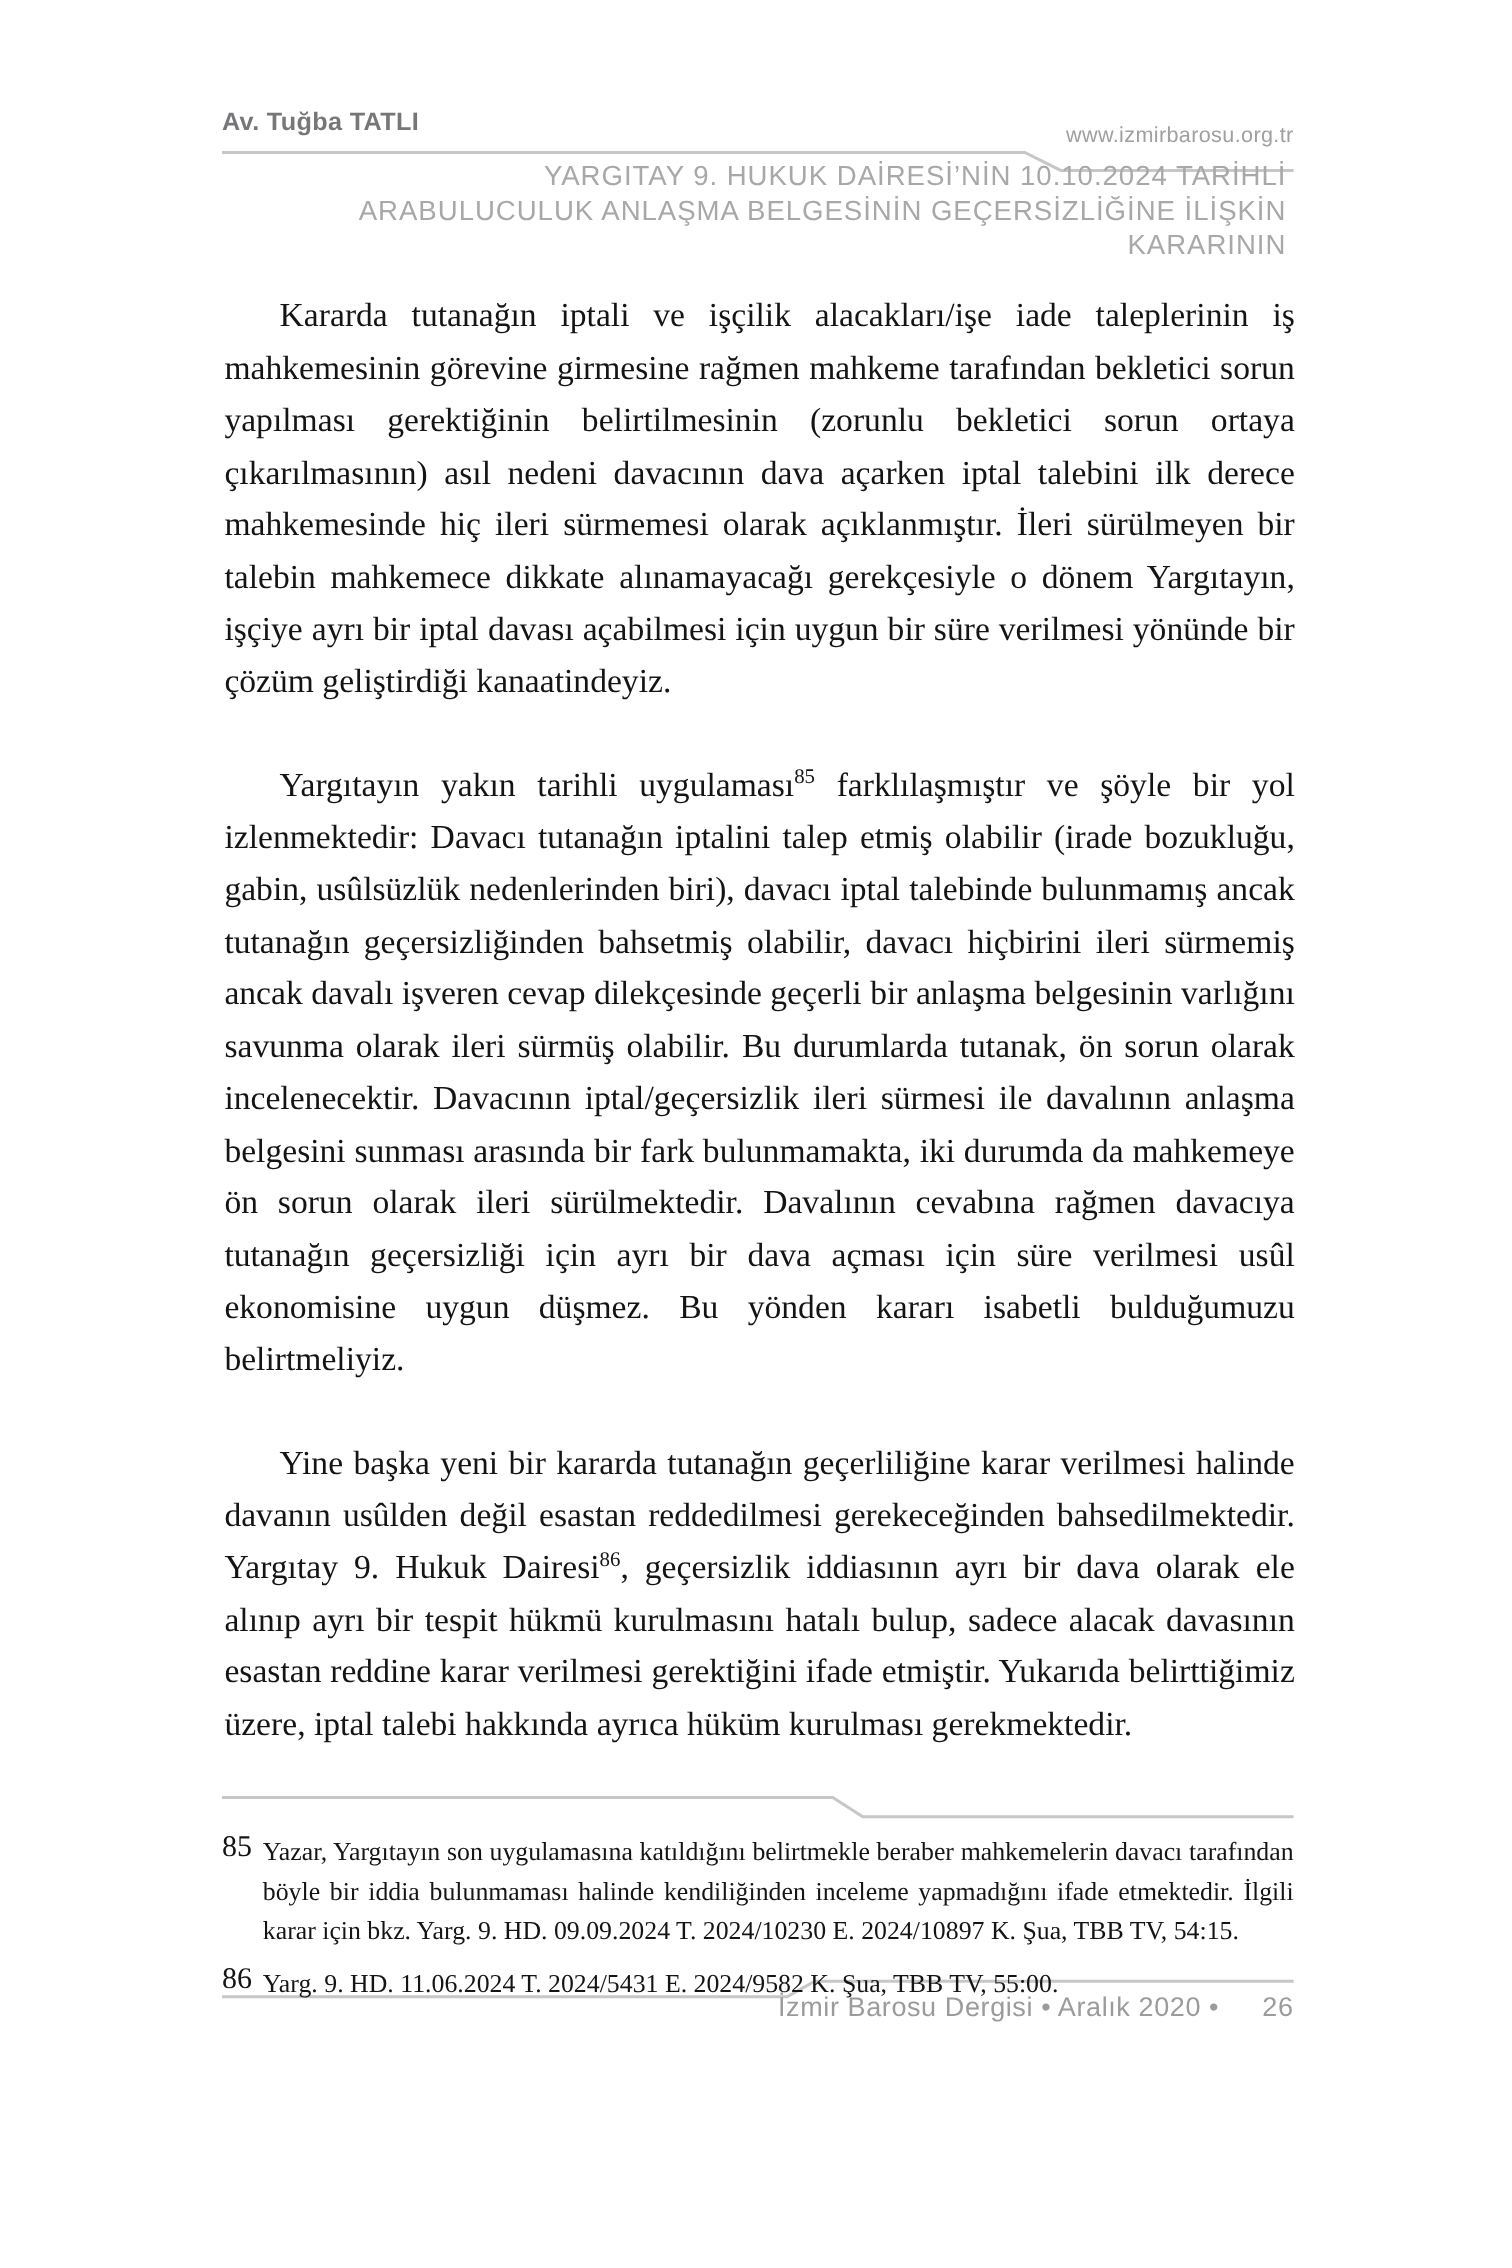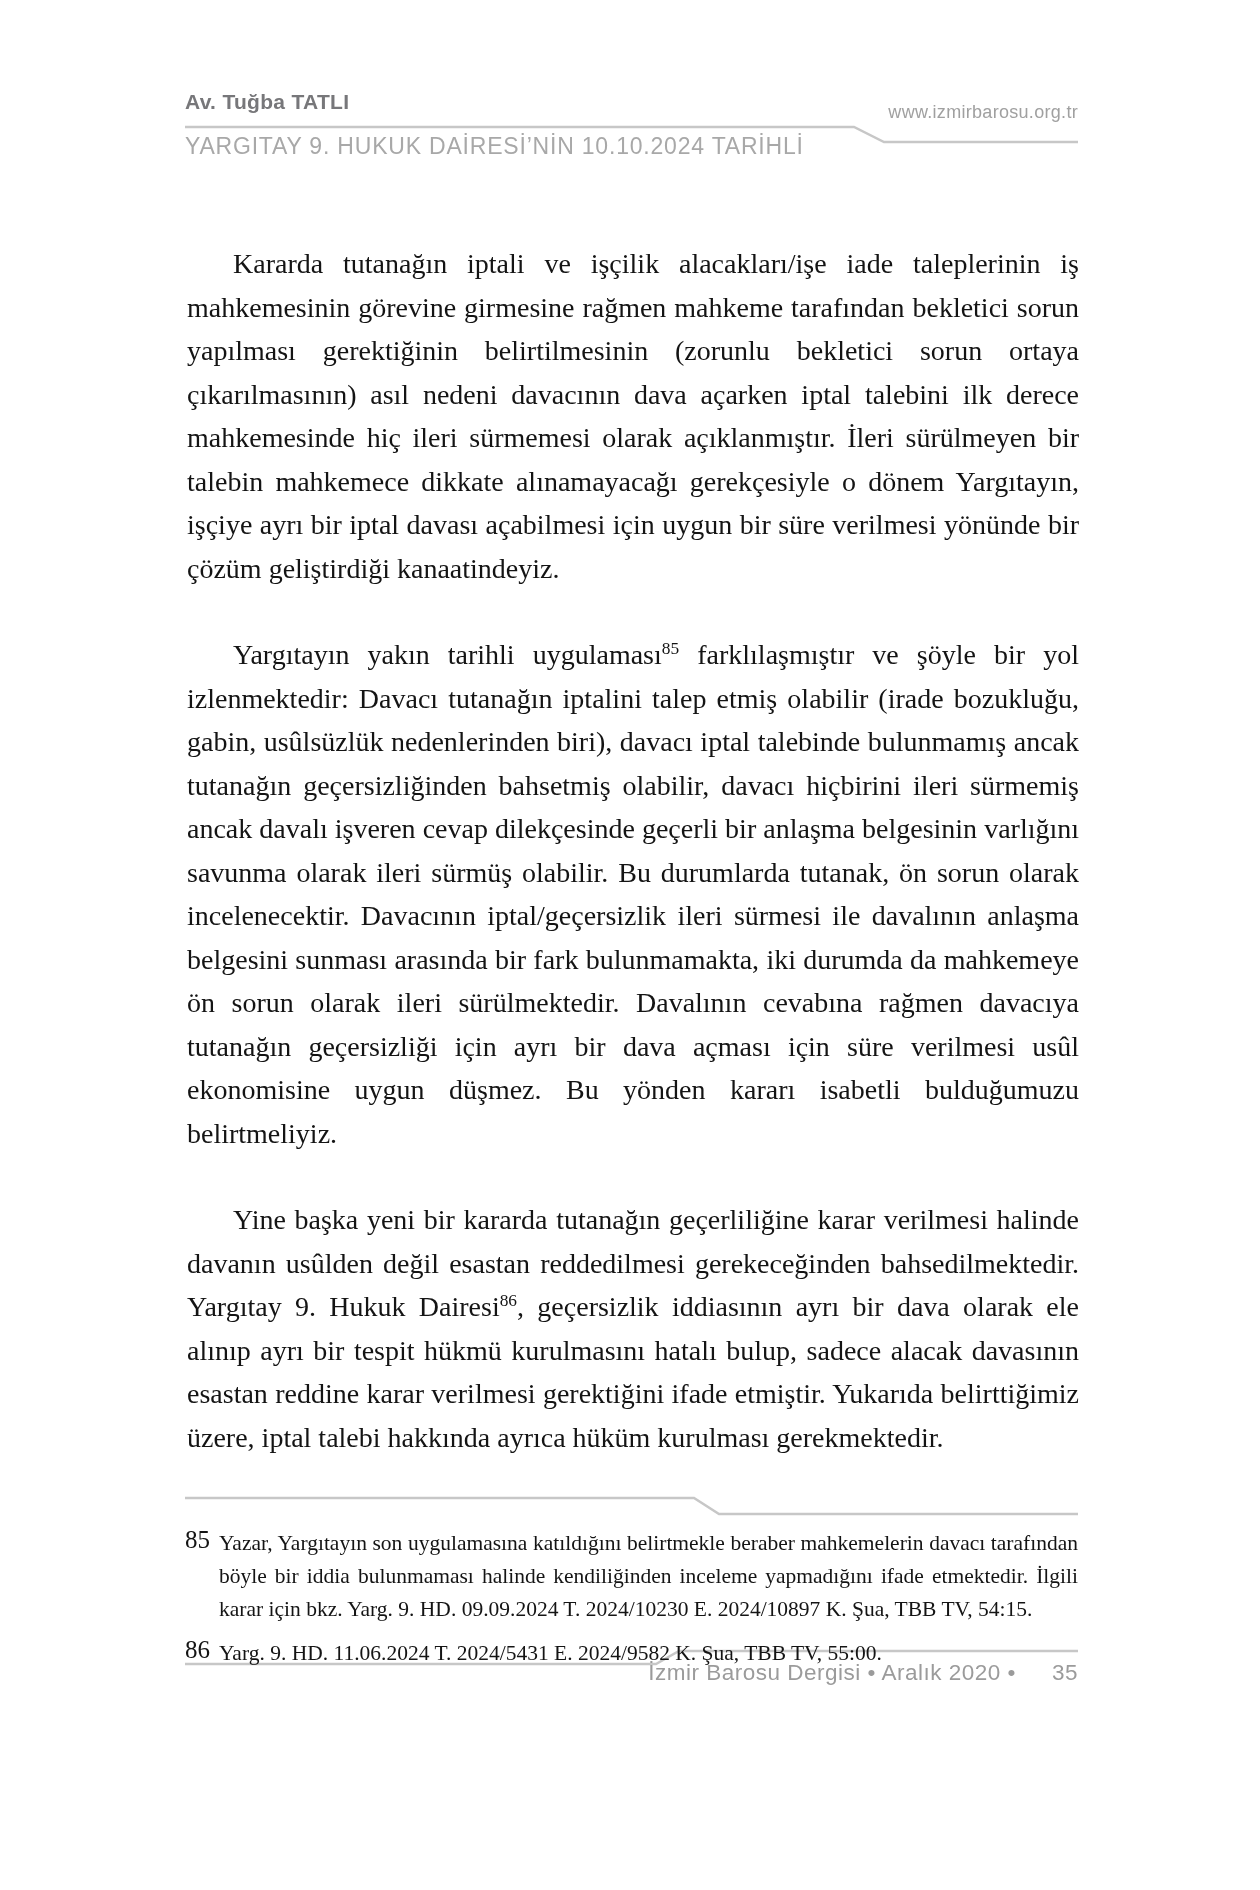--- a/index.html
+++ b/index.html
@@ -21,24 +21,25 @@
     position:absolute;left:185px;top:90px;
     font-family:"Liberation Sans","DejaVu Sans",sans-serif;
     font-weight:bold;font-size:21px;color:#77777a;letter-spacing:.3px;
   }
   .website{
     position:absolute;right:182px;top:102px;
     font-family:"Liberation Sans","DejaVu Sans",sans-serif;
     font-size:18px;color:#a0a0a0;letter-spacing:.3px;
   }
   .title{
-    position:absolute;left:185px;top:132px;width:900px;
+    position:absolute;left:172px;top:132px;width:900px;
     font-family:"Liberation Sans","DejaVu Sans",sans-serif;
     font-size:23px;line-height:29px;color:#a8a8a8;letter-spacing:.8px;
     text-transform:none;
+    text-align:right;
   }
   .article{
     position:absolute;left:187px;top:242px;width:892px;
     font-size:28px;line-height:43.5px;color:#141414;
     text-align:justify;
   }
   .article p{margin:0 0 43px 0;text-indent:46px;}
   .fn-ref{
     font-size:0.62em;line-height:0;vertical-align:super;
   }
@@ -71,36 +72,37 @@
     <polyline points="185,1498 694,1498 719,1514 1078,1514"></polyline>
     <polyline points="185,1664 656,1664 679,1651 1078,1651"></polyline>
   </svg>
 
   <div class="author">Av. Tuğba TATLI</div>
 
   <div class="website">www.izmirbarosu.org.tr</div>
 
   <div class="title">
     <div>YARGITAY 9. HUKUK DAİRESİ’NİN 10.10.2024 TARİHLİ</div>
+    <div>ARABULUCULUK ANLAŞMA BELGESİNİN GEÇERSİZLİĞİNE İLİŞKİN KARARININ</div>
   </div>
 
   <div class="article">
     <p><span>Kararda tutanağın iptali ve işçilik alacakları/işe iade taleplerinin iş mahkemesinin görevine girmesine rağmen mahkeme tarafından bekletici sorun yapılması gerektiğinin belirtilmesinin (zorunlu bekletici sorun ortaya çıkarılmasının) asıl nedeni davacının dava açarken iptal talebini ilk derece mahkemesinde hiç ileri sürmemesi olarak açıklanmıştır. İleri sürülmeyen bir talebin mahkemece dikkate alınamayacağı gerekçesiyle o dönem Yargıtayın, işçiye ayrı bir iptal davası açabilmesi için uygun bir süre verilmesi yönünde bir çözüm geliştirdiği kanaatindeyiz.</span></p>
     <p><span>Yargıtayın yakın tarihli uygulaması</span><span class="fn-ref">85</span><span> farklılaşmıştır ve şöyle bir yol izlenmektedir: Davacı tutanağın iptalini talep etmiş olabilir (irade bozukluğu, gabin, usûlsüzlük nedenlerinden biri), davacı iptal talebinde bulunmamış ancak tutanağın geçersizliğinden bahsetmiş olabilir, davacı hiçbirini ileri sürmemiş ancak davalı işveren cevap dilekçesinde geçerli bir anlaşma belgesinin varlığını savunma olarak ileri sürmüş olabilir. Bu durumlarda tutanak, ön sorun olarak incelenecektir. Davacının iptal/geçersizlik ileri sürmesi ile davalının anlaşma belgesini sunması arasında bir fark bulunmamakta, iki durumda da mahkemeye ön sorun olarak ileri sürülmektedir. Davalının cevabına rağmen davacıya tutanağın geçersizliği için ayrı bir dava açması için süre verilmesi usûl ekonomisine uygun düşmez. Bu yönden kararı isabetli bulduğumuzu belirtmeliyiz.</span></p>
     <p><span>Yine başka yeni bir kararda tutanağın geçerliliğine karar verilmesi halinde davanın usûlden değil esastan reddedilmesi gerekeceğinden bahsedilmektedir. Yargıtay 9. Hukuk Dairesi</span><span class="fn-ref">86</span><span>, geçersizlik iddiasının ayrı bir dava olarak ele alınıp ayrı bir tespit hükmü kurulmasını hatalı bulup, sadece alacak davasının esastan reddine karar verilmesi gerektiğini ifade etmiştir. Yukarıda belirttiğimiz üzere, iptal talebi hakkında ayrıca hüküm kurulması gerekmektedir.</span></p>
   </div>
 
   <div class="footnotes">
     <div class="footnote">
       <span class="fn-num">85</span>
       <span>Yazar, Yargıtayın son uygulamasına katıldığını belirtmekle beraber mahkemelerin davacı tarafından böyle bir iddia bulunmaması halinde kendiliğinden inceleme yapmadığını ifade etmektedir. İlgili karar için bkz. Yarg. 9. HD. 09.09.2024 T. 2024/10230 E. 2024/10897 K. Şua, TBB TV, 54:15.</span>
     </div>
     <div class="footnote">
       <span class="fn-num">86</span>
       <span>Yarg. 9. HD. 11.06.2024 T. 2024/5431 E. 2024/9582 K. Şua, TBB TV, 55:00.</span>
     </div>
   </div>
 
   <div class="footer-text">
-    <span>İzmir Barosu Dergisi • Aralık 2020 •</span><span class="page-num">35</span>
+    <span>İzmir Barosu Dergisi • Aralık 2020 •</span><span class="page-num">26</span>
   </div>
 
 </div>
 
 </body></html>

